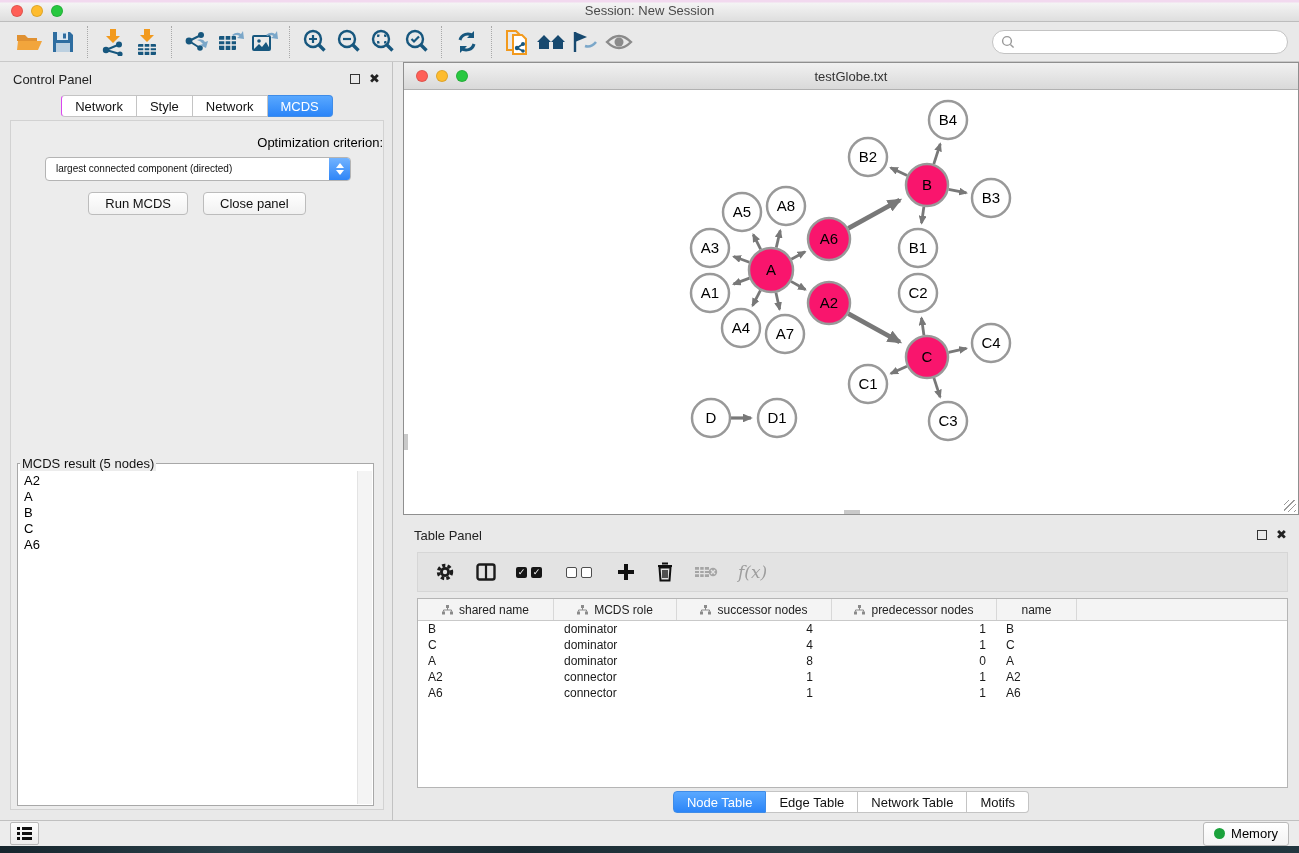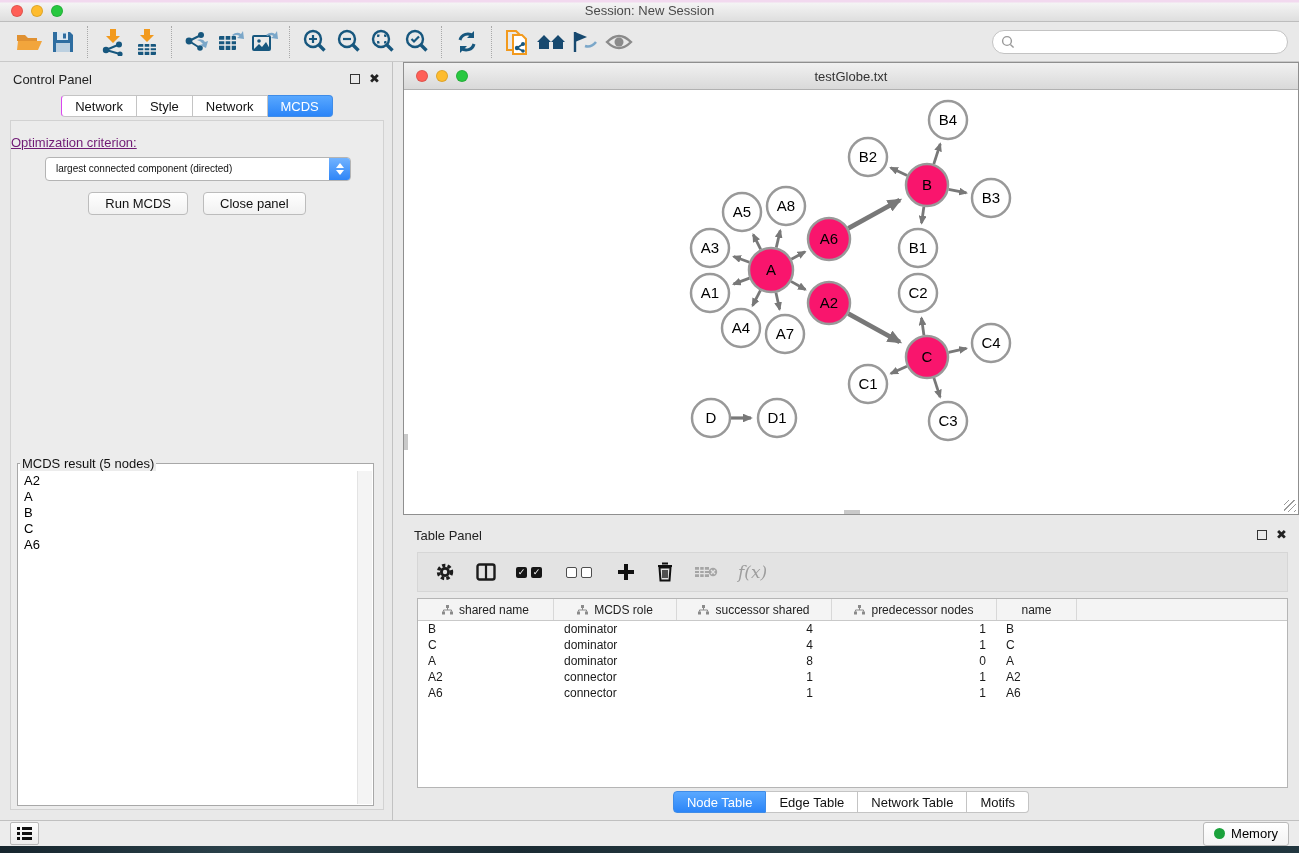--- a/index.html
+++ b/index.html
@@ -28,21 +28,21 @@
   .phead-btns{margin-left:auto;display:flex;align-items:center;gap:9px;margin-right:12px;}
   .float-ico{width:10px;height:10px;border:1.5px solid #333;box-sizing:border-box;display:inline-block;}
   .close-ico{font-size:13px;font-weight:bold;color:#222;line-height:10px;font-family:"DejaVu Sans",sans-serif;}
   .seg{display:flex;}
   .seg-btn{background:#fff;border:1px solid #c4c4c4;border-left:none;padding:0 13px;font-size:13px;color:#111;
     height:22px;line-height:22px;box-sizing:border-box;white-space:nowrap;}
   .seg-btn:first-child{border-left:1px solid #d946ef;border-radius:4px 0 0 4px;}
   .seg-btn:last-child{border-radius:0 4px 4px 0;}
   .seg-btn.active{background:linear-gradient(#59a8ff,#2b85f8);border-color:#3f8ce8;color:#fff;}
   .cp-inner{position:absolute;left:8px;right:8px;top:58px;bottom:10px;background:#ececec;border:1px solid #d2d2d2;}
-  .opt-label{position:absolute;left:0;right:0;top:14px;text-align:left;font-size:13px;color:#701a75;text-decoration:underline;}
+  .opt-label{position:absolute;left:0;right:0;top:14px;text-align:right;font-size:13px;color:#000000;}
   .dropdown{position:absolute;left:34px;top:36px;width:306px;height:24px;background:#fff;border:1px solid #b4b4b4;
     border-radius:4px;display:flex;align-items:stretch;box-sizing:border-box;}
   .dropdown .val{flex:1;font-size:10px;line-height:22px;padding-left:10px;color:#111;white-space:nowrap;overflow:hidden;}
   .stepper{width:21px;background:linear-gradient(#72b3ff,#2e85f7);border-radius:0 3px 3px 0;
     display:flex;flex-direction:column;align-items:center;justify-content:center;gap:2px;}
   .tri-up{width:0;height:0;border-left:4px solid transparent;border-right:4px solid transparent;border-bottom:5px solid #fff;}
   .tri-dn{width:0;height:0;border-left:4px solid transparent;border-right:4px solid transparent;border-top:5px solid #fff;}
   .btnrow{position:absolute;left:0;right:0;top:71px;display:flex;justify-content:center;gap:15px;}
   .btn{background:linear-gradient(#ffffff,#f1f1f1);border:1px solid #bcbcbc;border-radius:4px;
     padding:3px 16px;font-size:13px;color:#111;}
@@ -446,21 +446,21 @@
   </svg>
           <span>MCDS role</span>
         </div>
         <div class="hcell">
           <svg class="hdr-tree" width="11" height="10" viewBox="0 0 11 10">
     <rect x="4" y="0" width="3" height="3" fill="#8a8a8a"></rect>
     <rect x="0" y="6.5" width="3" height="3" fill="#8a8a8a"></rect>
     <rect x="8" y="6.5" width="3" height="3" fill="#8a8a8a"></rect>
     <path d="M5.5 3 v2 M1.5 6.5 v-1.5 h8 v1.5" stroke="#8a8a8a" stroke-width="1" fill="none"></path>
   </svg>
-          <span>successor shared</span>
+          <span>successor nodes</span>
         </div>
         <div class="hcell">
           <svg class="hdr-tree" width="11" height="10" viewBox="0 0 11 10">
     <rect x="4" y="0" width="3" height="3" fill="#8a8a8a"></rect>
     <rect x="0" y="6.5" width="3" height="3" fill="#8a8a8a"></rect>
     <rect x="8" y="6.5" width="3" height="3" fill="#8a8a8a"></rect>
     <path d="M5.5 3 v2 M1.5 6.5 v-1.5 h8 v1.5" stroke="#8a8a8a" stroke-width="1" fill="none"></path>
   </svg>
           <span>predecessor nodes</span>
         </div>

